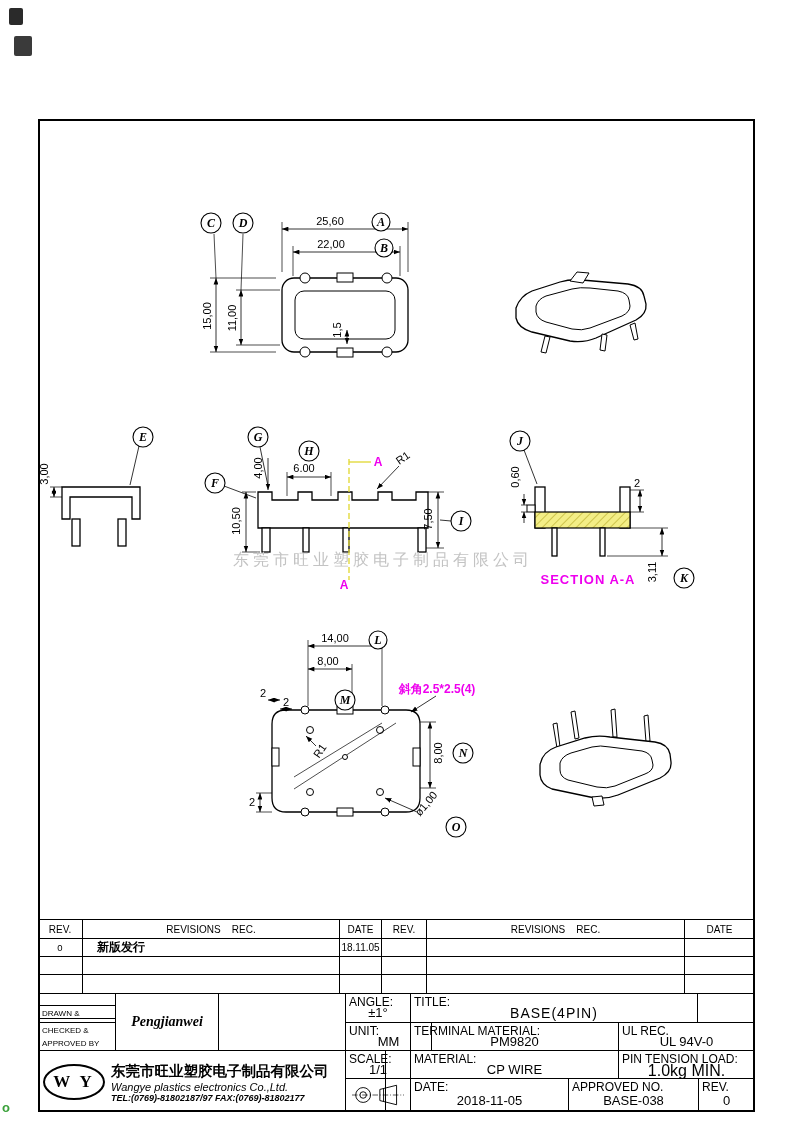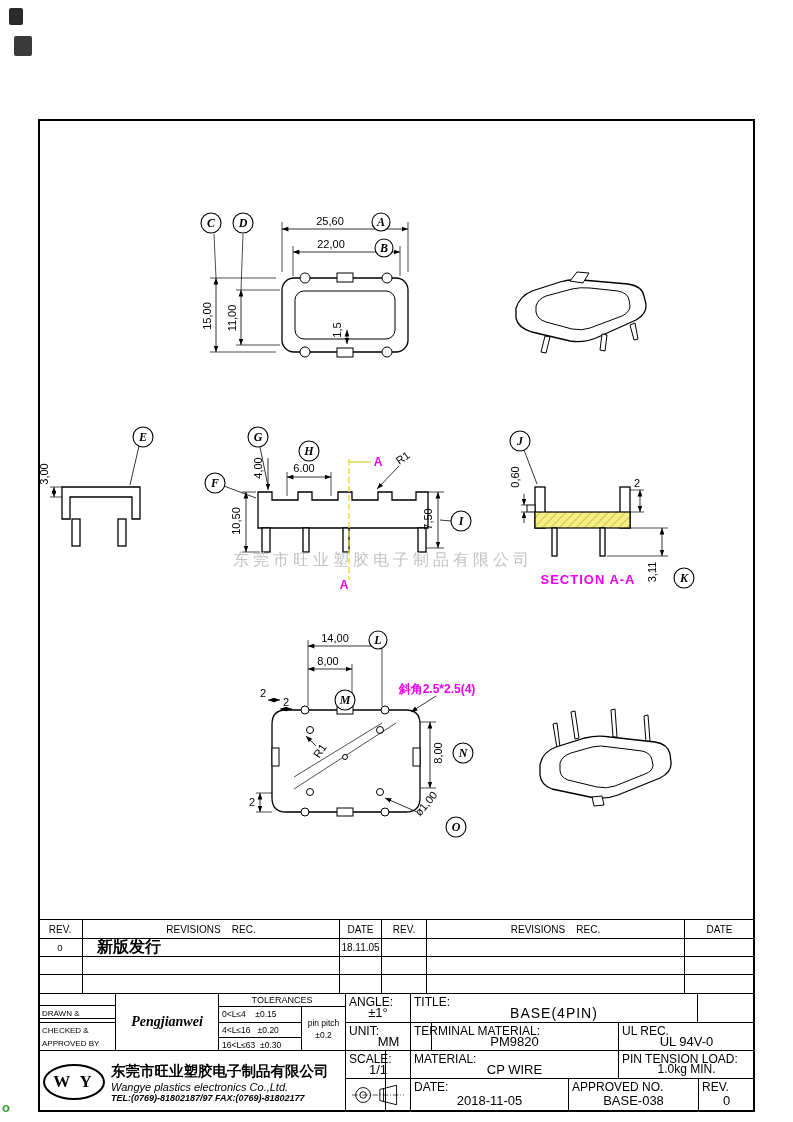--- a/index.html
+++ b/index.html
@@ -27,21 +27,21 @@
   .mag { fill:#ee00ee; font-weight:bold; font-size:12px; text-anchor:middle; font-family:"Liberation Sans",sans-serif; }
   .ylw { stroke:#e3da3e; stroke-width:1.4; fill:none; }
 
   
   .rev-table { position:absolute; left:38px; top:919px; width:717px; height:74px;
                display:grid; grid-template-columns:45px 257px 42px 45px 258px 70px;
                grid-template-rows:19px 18px 18px 19px; border-top:1px solid #000; box-sizing:border-box; }
   .c { border-right:1px solid #000; border-bottom:1px solid #000; box-sizing:border-box;
        font-size:9.5px; display:flex; align-items:center; justify-content:center; overflow:hidden; }
   .c.h { white-space:pre; font-size:10px; }
-  .c.desc { justify-content:flex-start; padding-left:14px; font-size:16px; font-weight:bold; }
+  .c.desc { justify-content:flex-start; padding-left:14px; font-size:12px; font-weight:bold; }
   .c.datev { font-size:10px; }
 
   
   .tblock { position:absolute; left:38px; top:993px; width:717px; height:119px; }
   .tcell { position:absolute; border:1px solid #000; box-sizing:border-box; overflow:hidden; }
   .tb-label { position:absolute; top:1px; left:3px; font-size:12px; white-space:nowrap; }
   .tb-value { position:absolute; left:0; right:0; top:11px; text-align:center; font-size:13px; }
   .tb-value.big { font-size:14px; letter-spacing:1px; }
   .two-line { font-size:8px; line-height:13px; padding:1px 0 0 3px; }
   .name-cell { display:flex; align-items:center; justify-content:center;
@@ -401,34 +401,20 @@
         <div>DRAFTED BY</div>
     </div>
     <div class="tcell two-line" style="left:0;top:29px;width:78px;height:29px;">
       <div>CHECKED &amp;</div>
         <div>APPROVED BY</div>
     </div>
     <div class="tcell name-cell" style="left:77px;top:0;width:104px;height:58px;">
       <span>Pengjianwei</span>
     </div>
 
-    <div class="tcell" style="left:180px;top:0;width:128px;height:58px;">
-      <div class="tol-head">TOLERANCES</div>
-      <div class="tol-body">
-        <div class="tol-left">
-          <div class="tol-row">0&lt;L≤4    ±0.15</div>
-          <div class="tol-row">4&lt;L≤16   ±0.20</div>
-          <div class="tol-row">16&lt;L≤63  ±0.30</div>
-        </div>
-        <div class="tol-right">
-          <div>pin pitch</div>
-          <div>±0.2</div>
-        </div>
-      </div>
-    </div>
 
     <div class="tcell" style="left:307px;top:0;width:66px;height:30px;">
       <span class="tb-label">ANGLE:</span>
       <div class="tb-value">±1°</div>
     </div>
     <div class="tcell" style="left:372px;top:0;width:288px;height:30px;">
       <span class="tb-label">TITLE:</span>
       <div class="tb-value big">BASE(4PIN)</div>
     </div>
 
@@ -459,21 +445,21 @@
     <div class="tcell" style="left:307px;top:57px;width:66px;height:29px;">
       <span class="tb-label">SCALE:</span>
       <div class="tb-value">1/1</div>
     </div>
     <div class="tcell" style="left:372px;top:57px;width:209px;height:29px;">
       <span class="tb-label">MATERIAL:</span>
       <div class="tb-value">CP WIRE</div>
     </div>
     <div class="tcell" style="left:580px;top:57px;width:137px;height:29px;">
       <span class="tb-label">PIN TENSION LOAD:</span>
-      <div class="tb-value" style="font-size:12px;">1.0kg MIN.</div>
+      <div class="tb-value" style="font-size:16px;">1.0kg MIN.</div>
     </div>
 
     <div class="tcell" style="left:307px;top:85px;width:66px;height:34px;">
       <div class="proj-wrap">
         <svg width="58" height="26" viewBox="0 0 60 28">
           <line x1="2" y1="14" x2="58" y2="14" stroke="#000" stroke-width="0.7" stroke-dasharray="6,2,1,2"></line>
           <circle cx="14" cy="14" r="8" fill="none" stroke="#000" stroke-width="1"></circle>
           <circle cx="14" cy="14" r="3.5" fill="none" stroke="#000" stroke-width="1"></circle>
           <path d="M32,8 L50,3.5 L50,24.5 L32,20 Z" fill="none" stroke="#000" stroke-width="1"></path>
           <line x1="36" y1="7" x2="36" y2="21" stroke="#000" stroke-width="1"></line>

